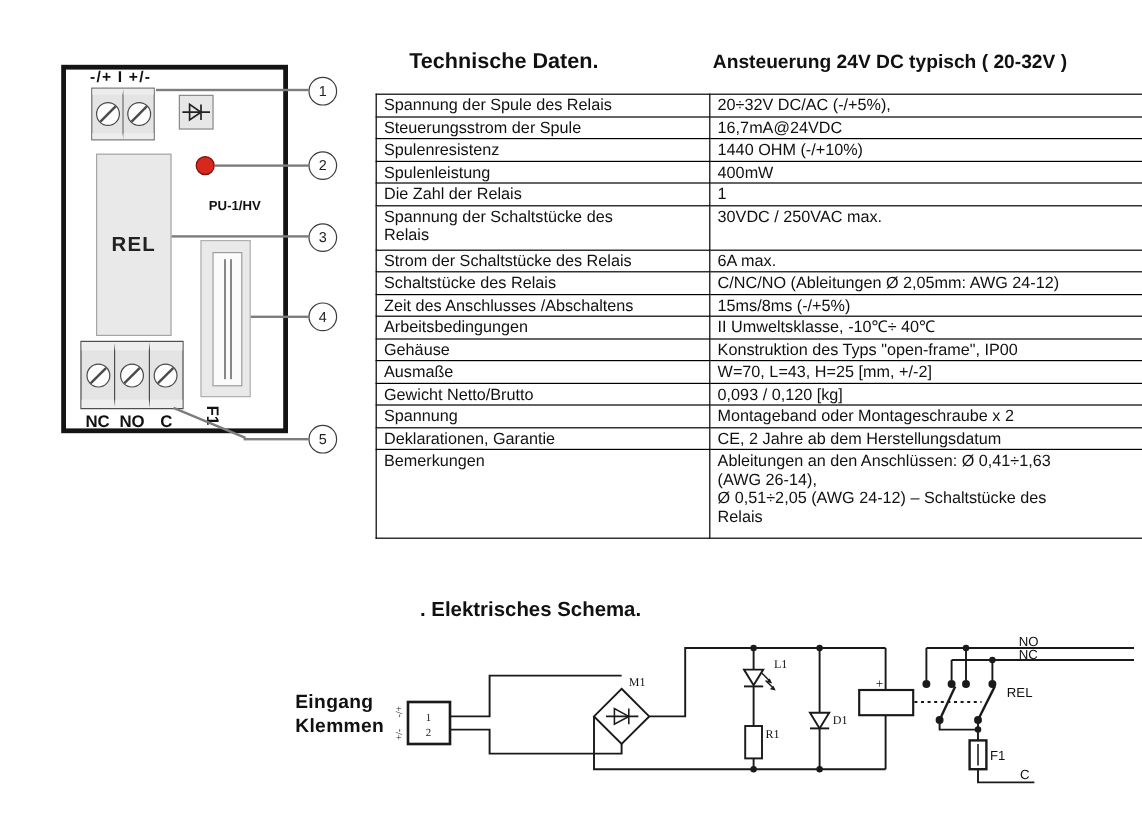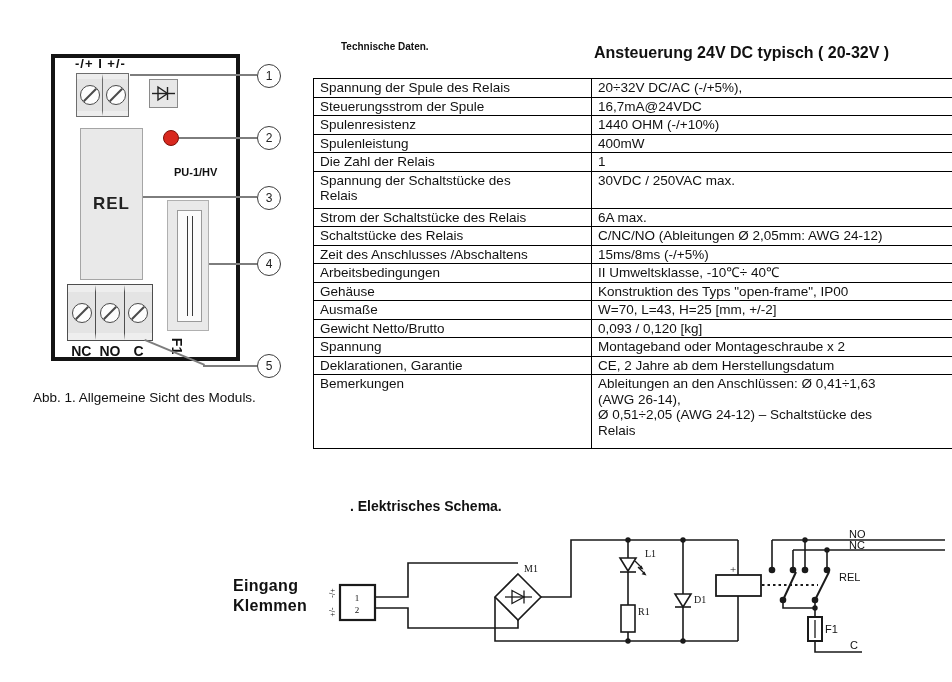--- a/index.html
+++ b/index.html
@@ -42,31 +42,31 @@
   .bblock .cell:last-child{border-right:none;}
   .btlabels{position:absolute;left:12px;top:285px;width:86px;display:flex;
          font-weight:bold;font-size:14px;}
   .btlabels span{flex:1;text-align:center;}
   .leader{position:absolute;height:1.5px;background:#7d7d7d;}
   .callout{position:absolute;left:257px;width:22px;height:22px;border:1.5px solid #3d3d3d;
          border-radius:50%;background:#fff;display:flex;align-items:center;justify-content:center;
          font-size:12px;color:#222;}
   .caption{position:absolute;left:33px;top:390px;font-size:13.5px;}
   
-  .t-left{position:absolute;left:341px;top:41px;font-weight:bold;font-size:10px;}
+  .t-left{position:absolute;left:341px;top:41px;font-weight:bold;font-size:18px;}
   .t-right{position:absolute;left:594px;top:44px;font-weight:bold;font-size:16px;}
   table.spec{position:absolute;left:313px;top:78px;width:617px;border-collapse:collapse;
          table-layout:fixed;font-size:13.5px;}
   table.spec td{border:1px solid #000;vertical-align:top;padding:1px 6px 0 6px;
          line-height:15.5px;white-space:pre-line;overflow:hidden;}
   td.c1{width:265px;}
   td.c2{width:352px;}
   
-  .s-title{position:absolute;left:350px;top:498px;font-weight:bold;font-size:14px;}
-  .eingang{position:absolute;left:233px;top:576px;font-weight:bold;font-size:16px;
+  .s-title{position:absolute;left:350px;top:498px;font-weight:bold;font-size:17px;}
+  .eingang{position:absolute;left:246px;top:576px;font-weight:bold;font-size:16px;
          line-height:20px;white-space:pre-line;letter-spacing:0.3px;}
   .schemsvg{position:absolute;left:300px;top:515px;}
 </style>
 </head>
 <body>
 
 <div class="page">
 
   <div class="frame">
     <div class="tlabel">-/+ I +/-</div>
@@ -146,21 +146,20 @@
   <div class="callout" style="top:186px;">
       <span>3</span>
     </div>
   <div class="callout" style="top:252px;">
       <span>4</span>
     </div>
   <div class="callout" style="top:354px;">
       <span>5</span>
     </div>
 
-  <div class="caption">Abb. 1. Allgemeine Sicht des Moduls.</div>
 
   <div class="t-left">Technische Daten.</div>
   <div class="t-right">Ansteuerung 24V DC typisch ( 20-32V )</div>
 
   <table class="spec">
     <tbody id="spec-body">
         <tr style="height: 18.5px;">
           <td class="c1">Spannung der Spule des Relais</td>
           <td class="c2">20÷32V DC/AC (-/+5%),</td>
         </tr>

